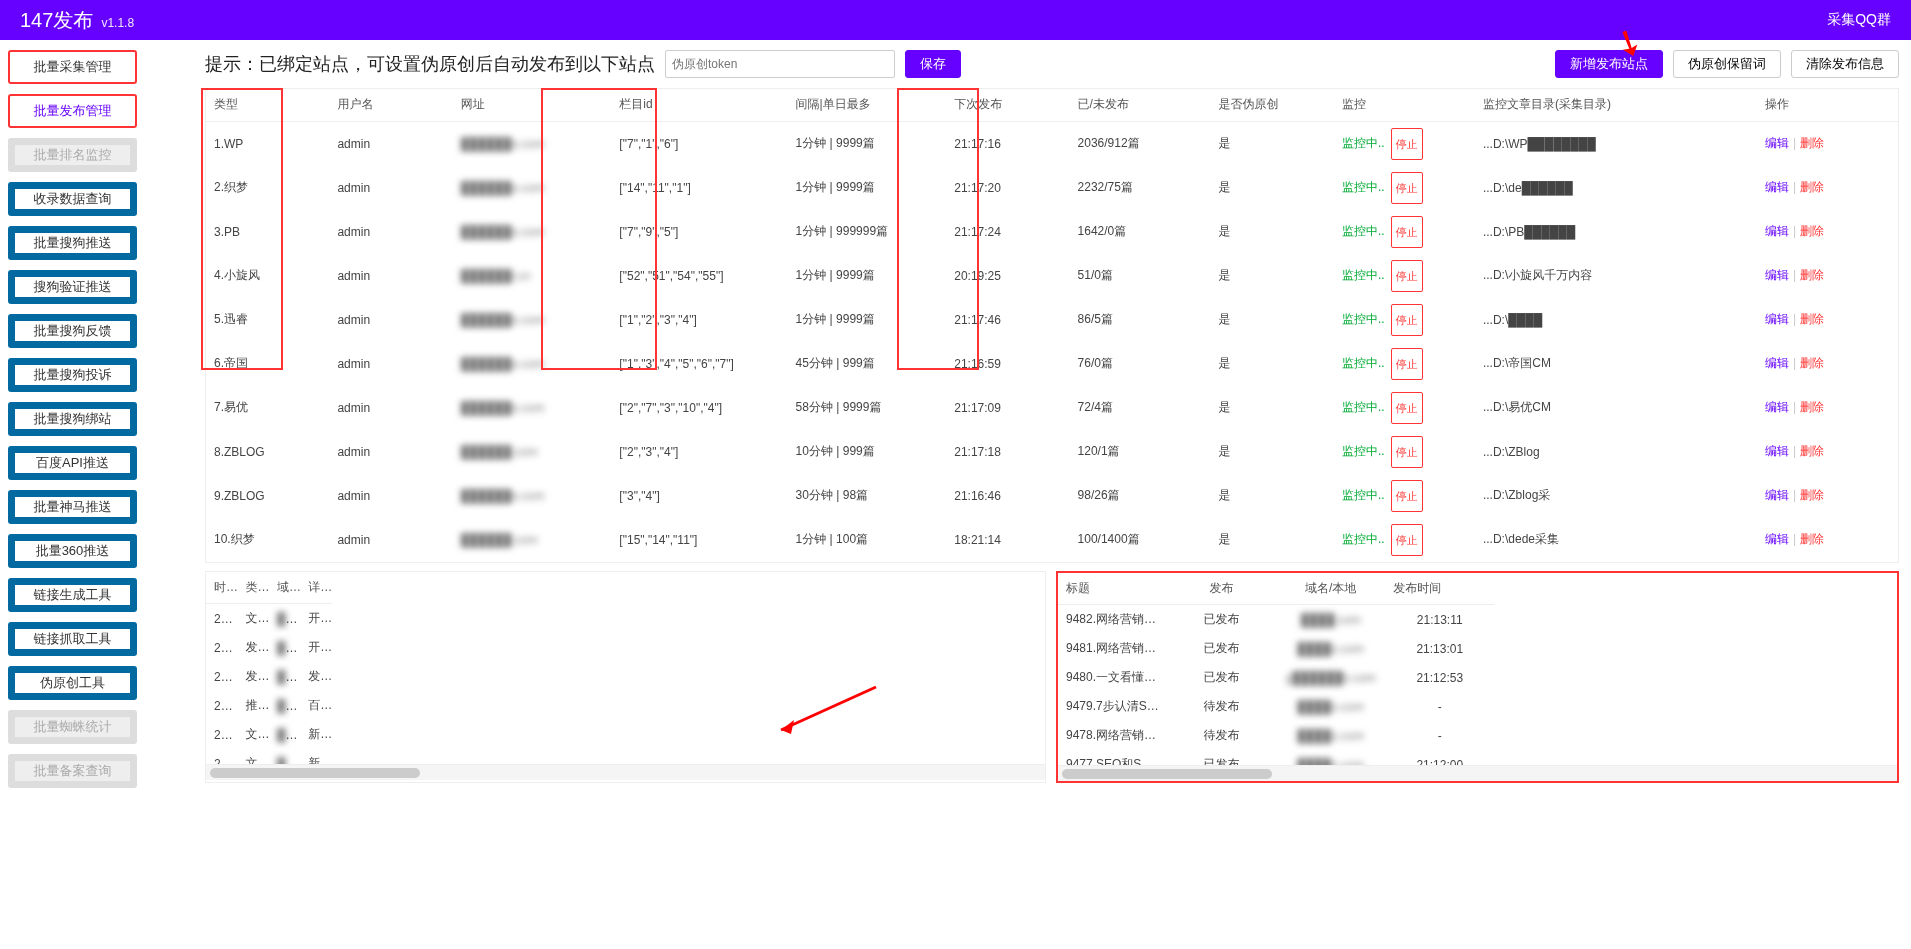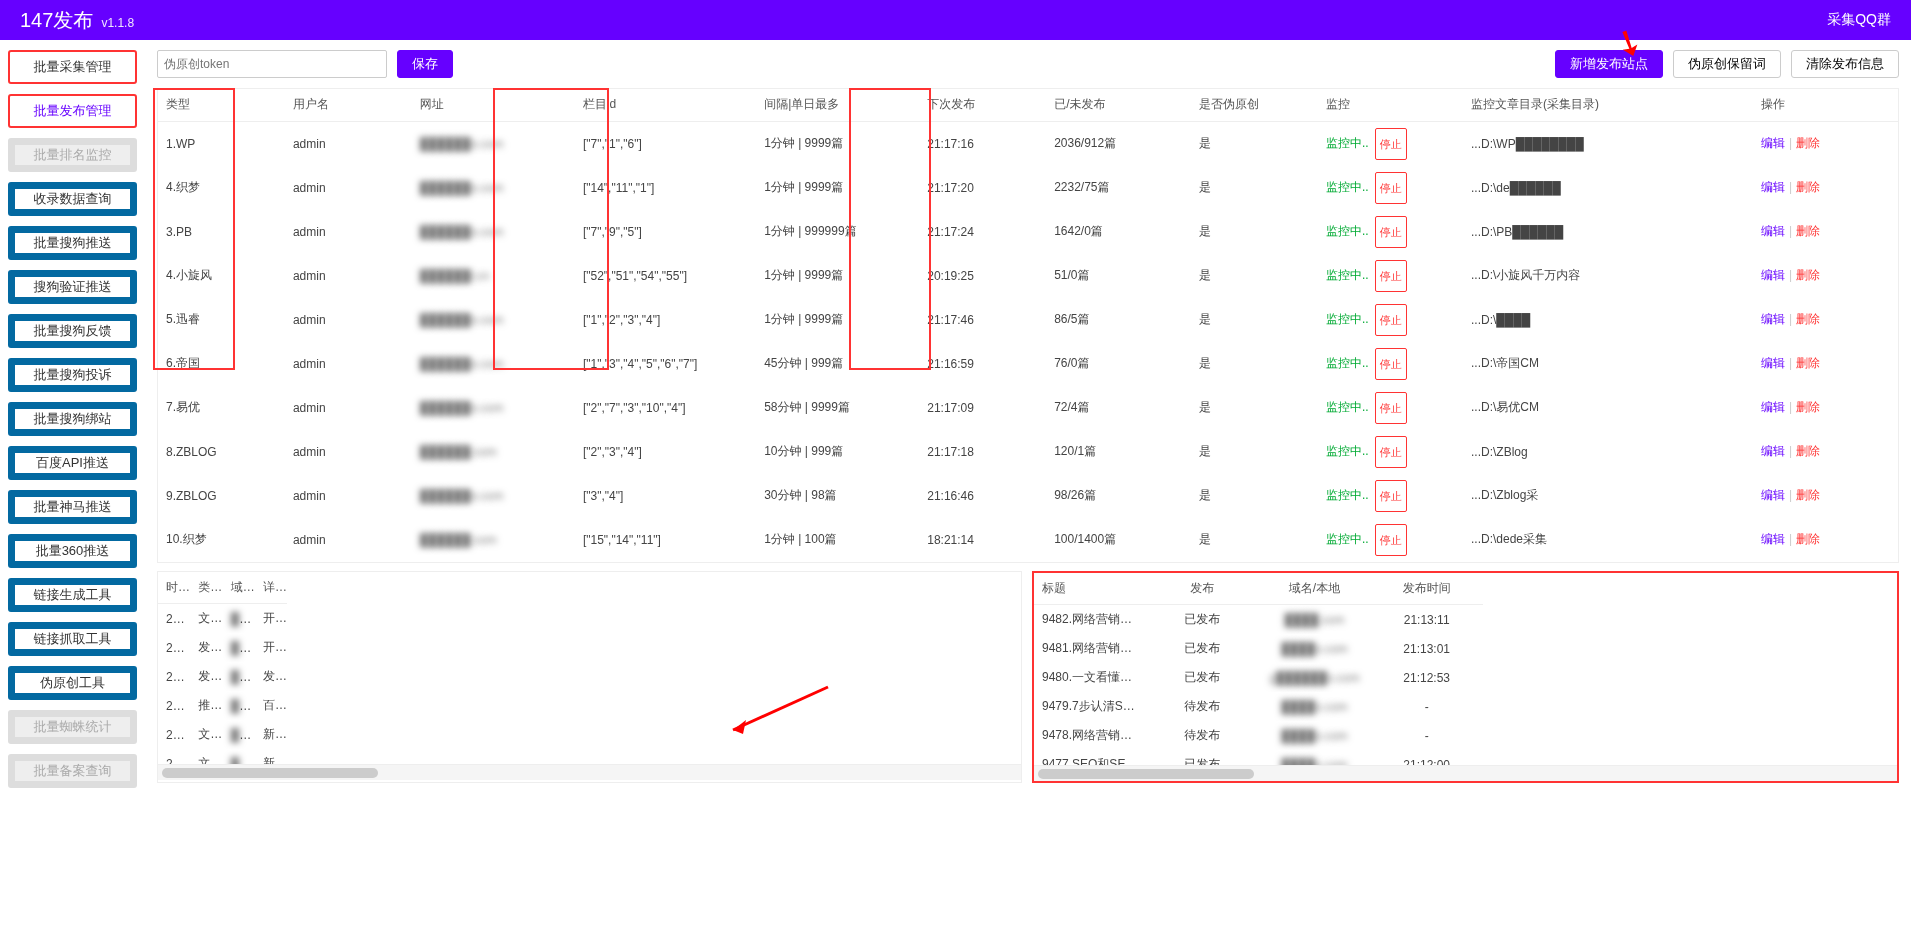--- a/index.html
+++ b/index.html
@@ -2,21 +2,21 @@
 <html><head>
 <meta charset="utf-8">
 <style>
 * { margin: 0; padding: 0; box-sizing: border-box; }
 body { font-family: -apple-system, "Microsoft YaHei", Arial, sans-serif; font-size: 13px; background: #fff; color: #333; }
 .header { background: #6600ff; color: #fff; height: 40px; display: flex; align-items: center; padding: 0 20px; justify-content: space-between; }
 .header-left { display: flex; align-items: baseline; gap: 8px; }
 .header-title { font-size: 20px; font-weight: 500; }
 .header-ver { font-size: 12px; opacity: .9; }
 .header-right { font-size: 14px; cursor: pointer; }
-.main { display: flex; }
+.main { display: flex; gap: 48px; }
 .sidebar { width: 145px; padding: 10px 8px; display: flex; flex-direction: column; gap: 10px; }
 .side-btn { height: 34px; border: 7px solid #0369a1; background: #fff; border-radius: 3px; font-size: 13px; color: #333; cursor: pointer; display: flex; align-items: center; justify-content: center; }
 .side-btn.active { color: #6600ff; border-color: #6600ff; }
 .side-btn.hl { border: 2px solid #ff3333; }
 .side-btn.disabled { background: #eee; color: #aaa; border-color: #ddd; cursor: default; }
 .content { flex: 1; padding: 10px 12px 20px 12px; }
 .topbar { display: flex; align-items: center; gap: 10px; margin-bottom: 10px; position: relative; }
 .tip { font-size: 18px; color: #222; }
 .token-input { width: 230px; height: 28px; border: 1px solid #ccc; padding: 0 6px; border-radius: 2px; font-size: 12px; }
 .btn { height: 28px; padding: 0 14px; border-radius: 3px; border: 1px solid #ccc; background: #fff; cursor: pointer; font-size: 13px; }
@@ -74,20 +74,21 @@
       <button class="side-btn ">批量360推送</button>
       <button class="side-btn ">链接生成工具</button>
       <button class="side-btn ">链接抓取工具</button>
       <button class="side-btn ">伪原创工具</button>
       <button class="side-btn disabled">批量蜘蛛统计</button>
       <button class="side-btn disabled">批量备案查询</button>
     </div>
 
   <div class="content">
     <div class="topbar">
+      <span class="tip">提示：已绑定站点，可设置伪原创后自动发布到以下站点</span>
       <input class="token-input" placeholder="伪原创token" style="">
       <button class="btn pri-fill">保存</button>
       <div class="topbar-right">
         <button class="btn pri-fill">新增发布站点</button>
         <button class="btn">伪原创保留词</button>
         <button class="btn">清除发布信息</button>
       </div>
       <div class="arrow-tr">➘</div>
     </div>
 
@@ -138,21 +139,21 @@
                 <td>
                   <div class="mon-cell">
                     <span class="mon-on">监控中..</span>
                     <span class="mon-stop">停止</span>
                   </div>
                 </td>
                 <td>...D:\WP████████</td>
                 <td><span class="link-e">编辑</span><span class="sep">|</span><span class="link-d">删除</span></td>
               </tr>
               <tr>
-                <td>4.织梦</td>
+                <td>2.织梦</td>
                 <td>admin</td>
                 <td><span class="blur">██████o.com</span></td>
                 <td>["14","11","1"]</td>
                 <td>1分钟 | 9999篇</td>
                 <td>21:17:20</td>
                 <td>2232/75篇</td>
                 <td>是</td>
                 <td>
                   <div class="mon-cell">
                     <span class="mon-on">监控中..</span>
@@ -381,21 +382,21 @@
               <col style="width:52%">
               <col style="width:12%">
               <col style="width:20%">
               <col style="width:16%">
             </colgroup>
           <thead>
               <tr id="pub-head">
                 <th>标题</th>
                 <th style="text-align: center;">发布</th>
                 <th style="text-align: center;">域名/本地</th>
-                <th style="text-align: center;">发布时间</th>
+                <th style="text-align: left;">发布时间</th>
               </tr>
             </thead>
           <tbody id="pub-body">
               <tr>
                 <td>9482.网络营销与网络营销有番公室别_迅睿采集系统</td>
                 <td style="text-align: center;">已发布</td>
                 <td style="text-align: center;"><span class="blur">████.com</span></td>
                 <td style="text-align: center;">21:13:11</td>
               </tr>
               <tr>

